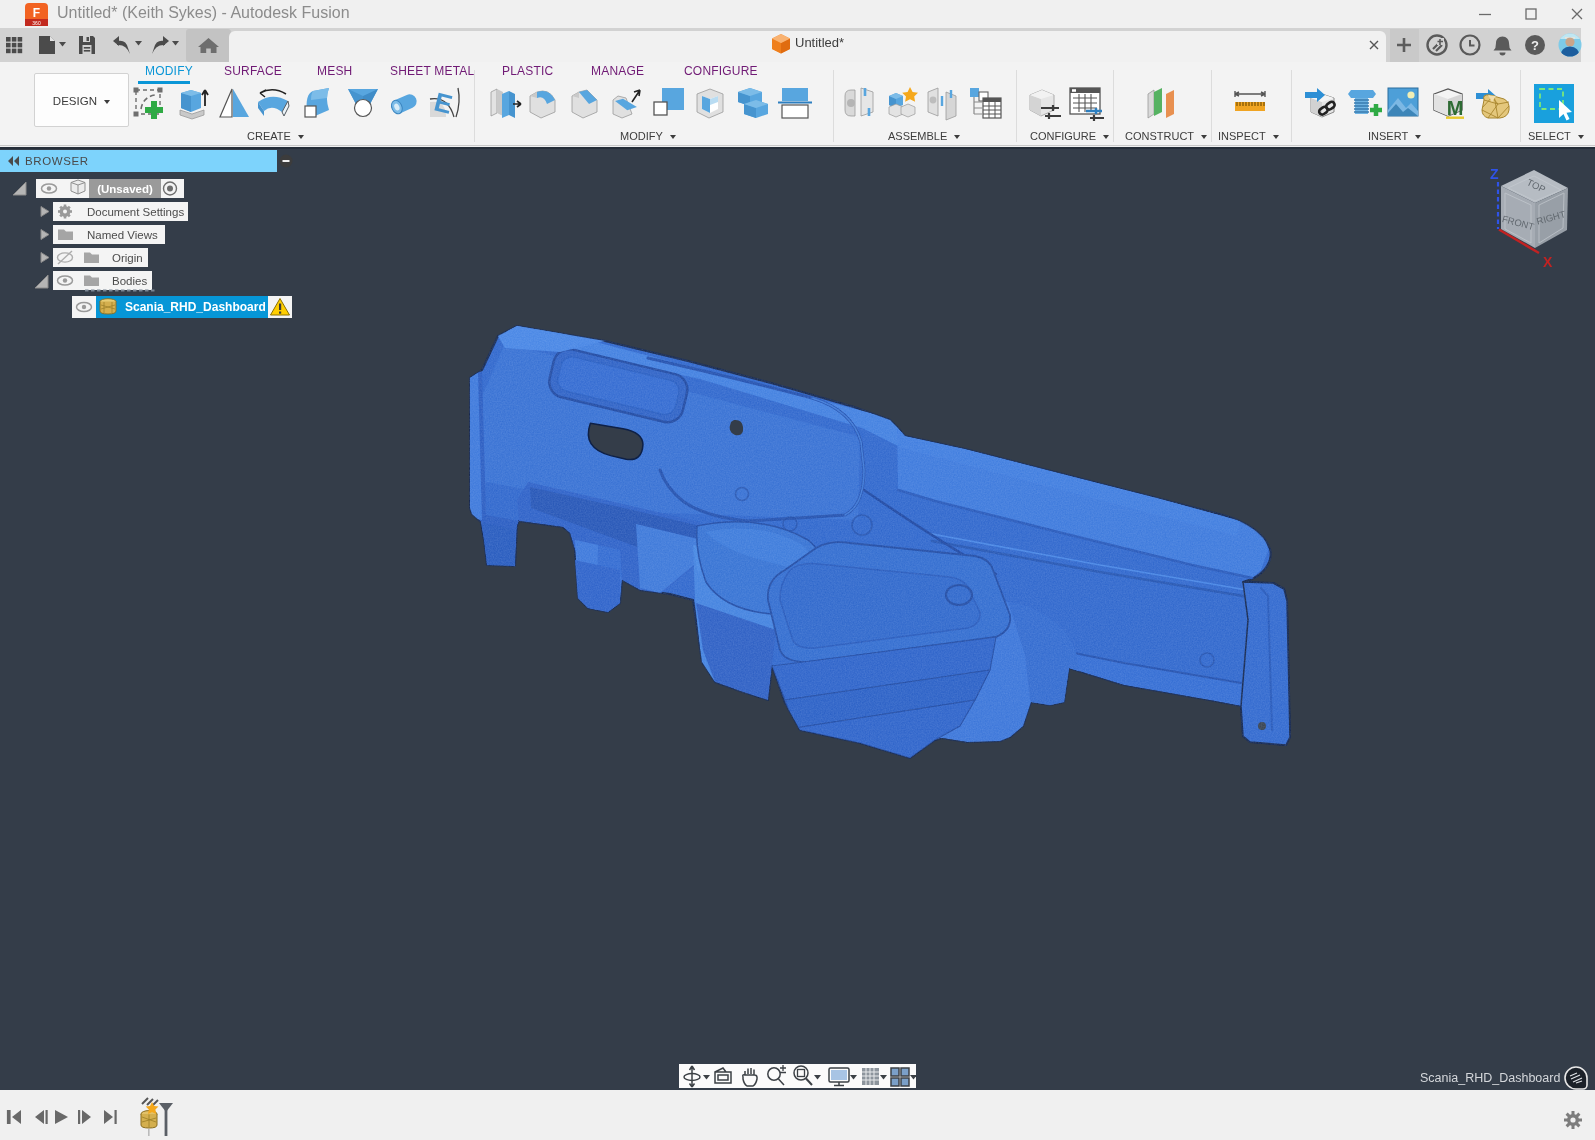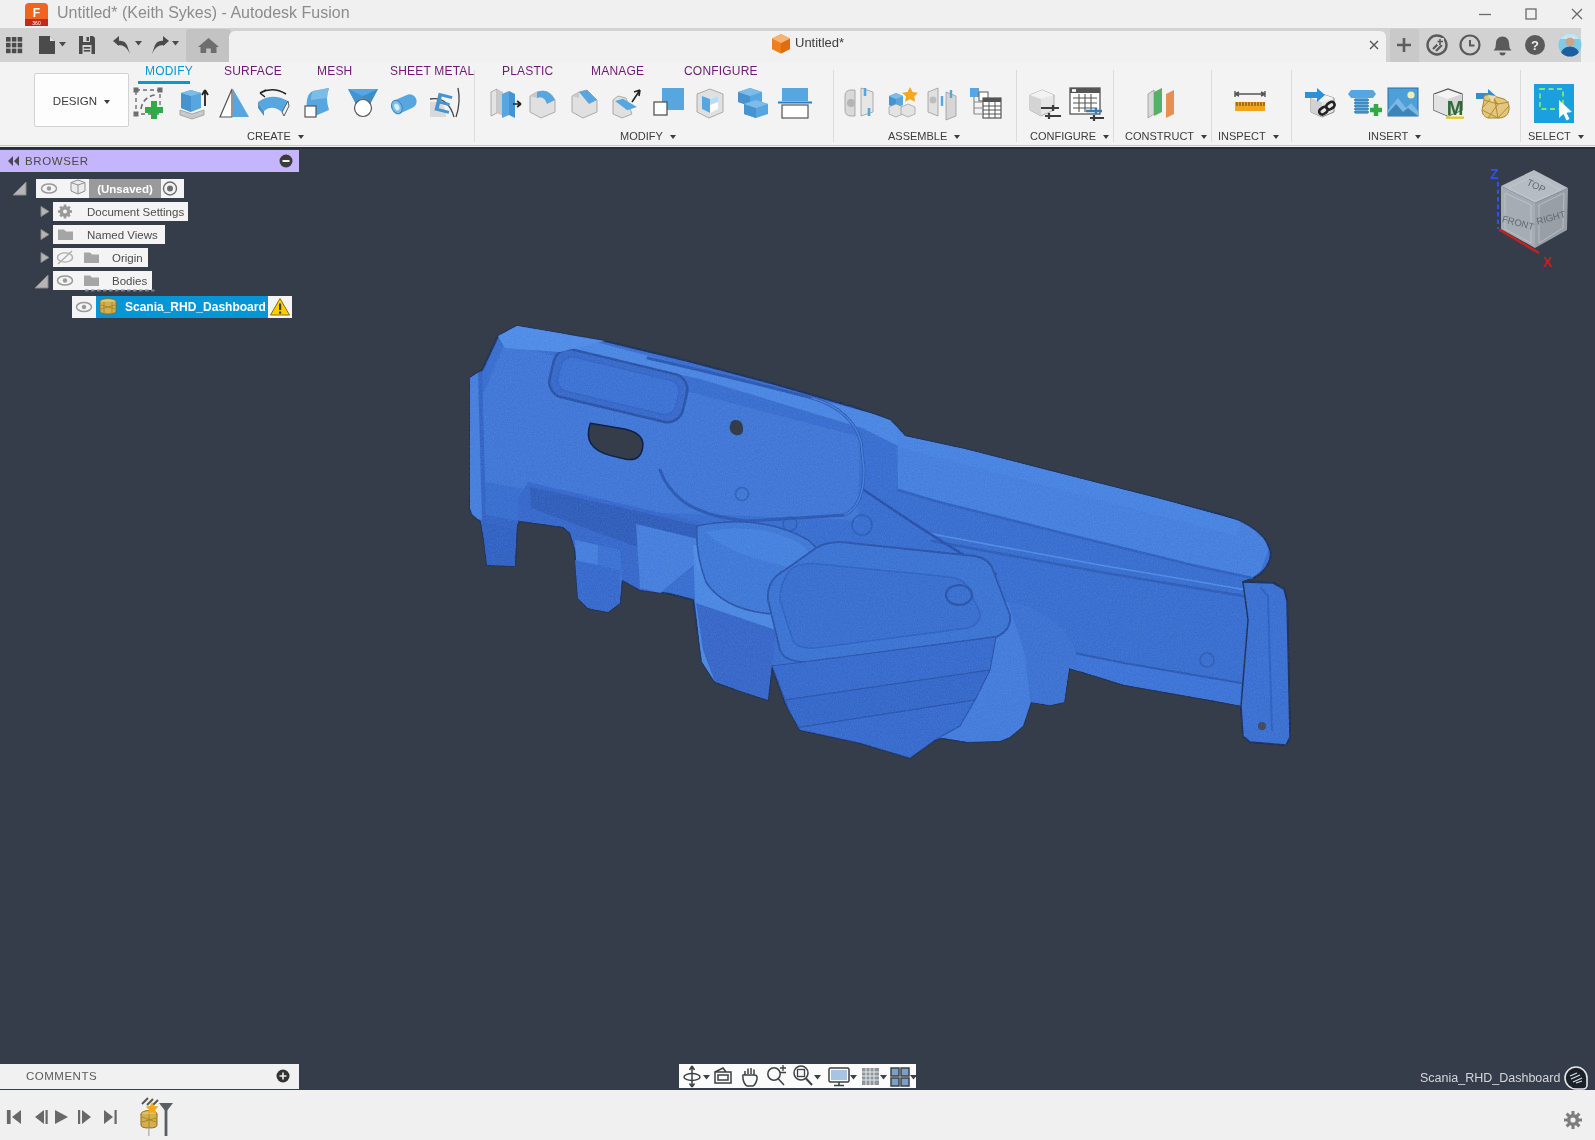--- a/index.html
+++ b/index.html
@@ -26,21 +26,21 @@
 .rtab.active { color:#0a96d7; }
 #solid-underline { left:138px; top:19px; width:52px; height:3px; background:#0a96d7; }
 .glabel { top:68px; font-size:11px; color:#3c3c3c; }
 .gsep { top:8px; width:1px; height:72px; background:#dcdcdc; }
 .caret { display:inline-block; width:0; height:0; border-left:3.5px solid transparent; border-right:3.5px solid transparent; border-top:4px solid #3c3c3c; margin-left:4px; vertical-align:1px; }
 
 
 #viewport { left:0; top:147px; width:1595px; height:943px; background:#343d49; overflow:hidden; }
 
 
-#browser-head { left:0; top:3px; width:299px; height:22px; background:#c4b5fd; color:#4a4a4a; font-size:11.5px; letter-spacing:0.6px; }
+#browser-head { left:0; top:3px; width:277px; height:22px; background:#7dd3fc; color:#4a4a4a; font-size:11.5px; letter-spacing:0.6px; }
 
 
 #comments { left:0; top:917px; width:299px; height:25px; background:#f1f1f1; font-size:11.5px; color:#5a5a5a; letter-spacing:0.5px; }
 
 
 #navbar { left:679px; top:917px; width:237px; height:24px; background:#fbfbfb; }
 
 
 #meshlabel { left:1420px; top:924px; width:140px; font-size:12.5px; color:#d4d7db; text-align:right; }
 
@@ -608,27 +608,20 @@
         <path d="M100 129.5 L100 139 Q100 142 108 142 Q116 142 116 139 L116 129.5" fill="#d4af4e" stroke="#8a6d1f" stroke-width="0.9"></path>
         <path d="M101 133 L115 137 M101 137 L115 133 M104 130 L104 141 M112 130 L112 141" stroke="#9a7d26" stroke-width="0.7" fill="none"></path>
       </g>
       <text x="125" y="139" font-size="12" font-weight="bold" fill="#fff">Scania_RHD_Dashboard</text>
       <rect x="268" y="124" width="24" height="22" fill="#f4f4f4"></rect>
       <path d="M280 126.5 L289.5 143 L270.5 143 Z" fill="#ffce00" stroke="#8a7000" stroke-width="1"></path>
       <rect x="279" y="131.5" width="2.2" height="6.5" fill="#3c3c3c"></rect>
       <rect x="279" y="139.5" width="2.2" height="2.2" fill="#3c3c3c"></rect>
     </svg>
 
-    <div id="comments" class="abs">
-        <span style="position:absolute;left:26px;top:6px">COMMENTS</span>
-      <svg class="abs" style="left:276px;top:5px" width="14" height="14" viewBox="0 0 14 14">
-          <circle cx="7" cy="7" r="6.5" fill="#333"></circle>
-          <path d="M7 3.5 V10.5 M3.5 7 H10.5" stroke="#f0f0f0" stroke-width="1.6"></path>
-        </svg>
-    </div>
 
     <div id="navbar" class="abs"></div>
     <svg id="navbar-icons" class="abs" style="left:679px; top:915px" width="237" height="28" viewBox="0 0 237 28">
       <g stroke="#3c4146" fill="none" stroke-width="1.5">
 
         <ellipse cx="13" cy="15" rx="8" ry="3.4"></ellipse>
         <path d="M13 4 L13 25 M13 4 L10.5 8 M13 4 L15.5 8 M13 25 L10.5 21.5 M13 25 L15.5 21.5"></path>
 
         <path d="M36 10 L44 6 L47 10 M36 10 L36 21 L52 21 L52 10 Z"></path>
         <rect x="39" y="13" width="10" height="5"></rect>

